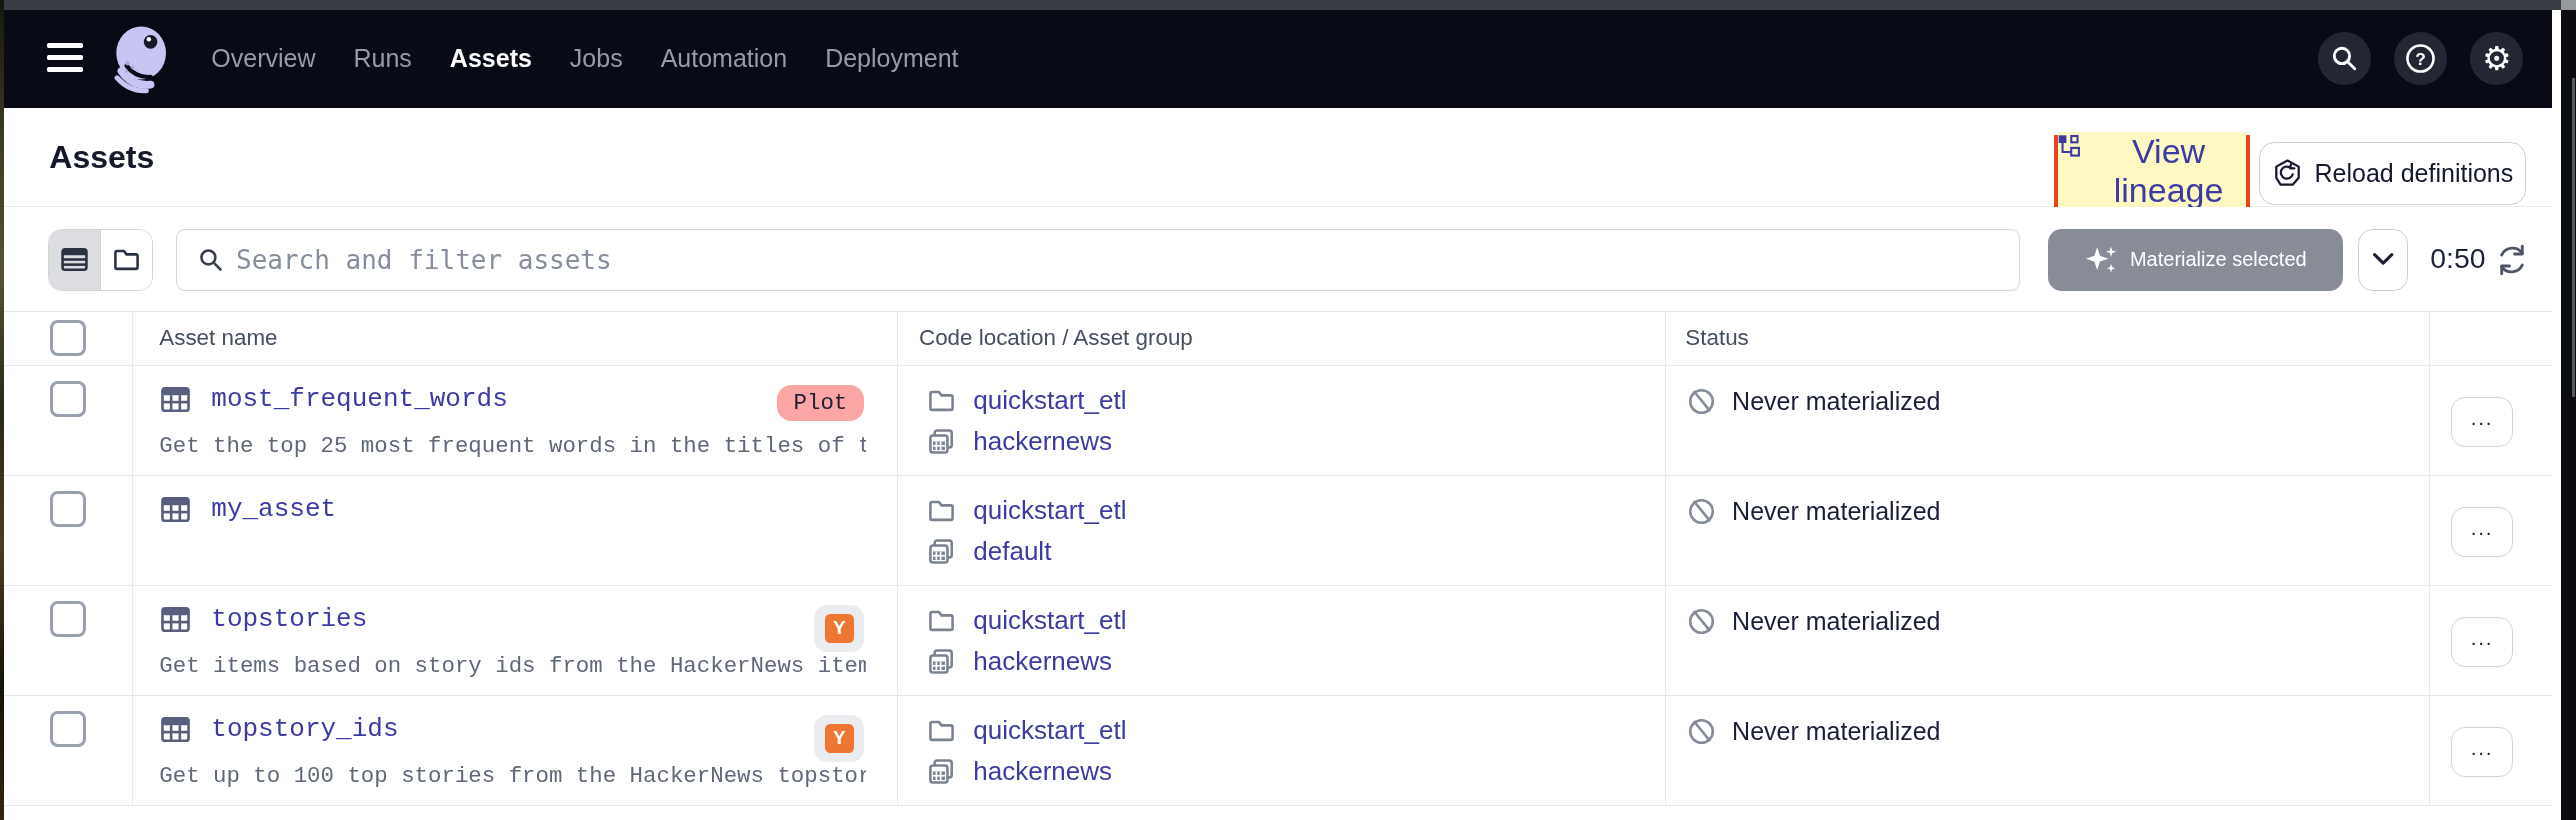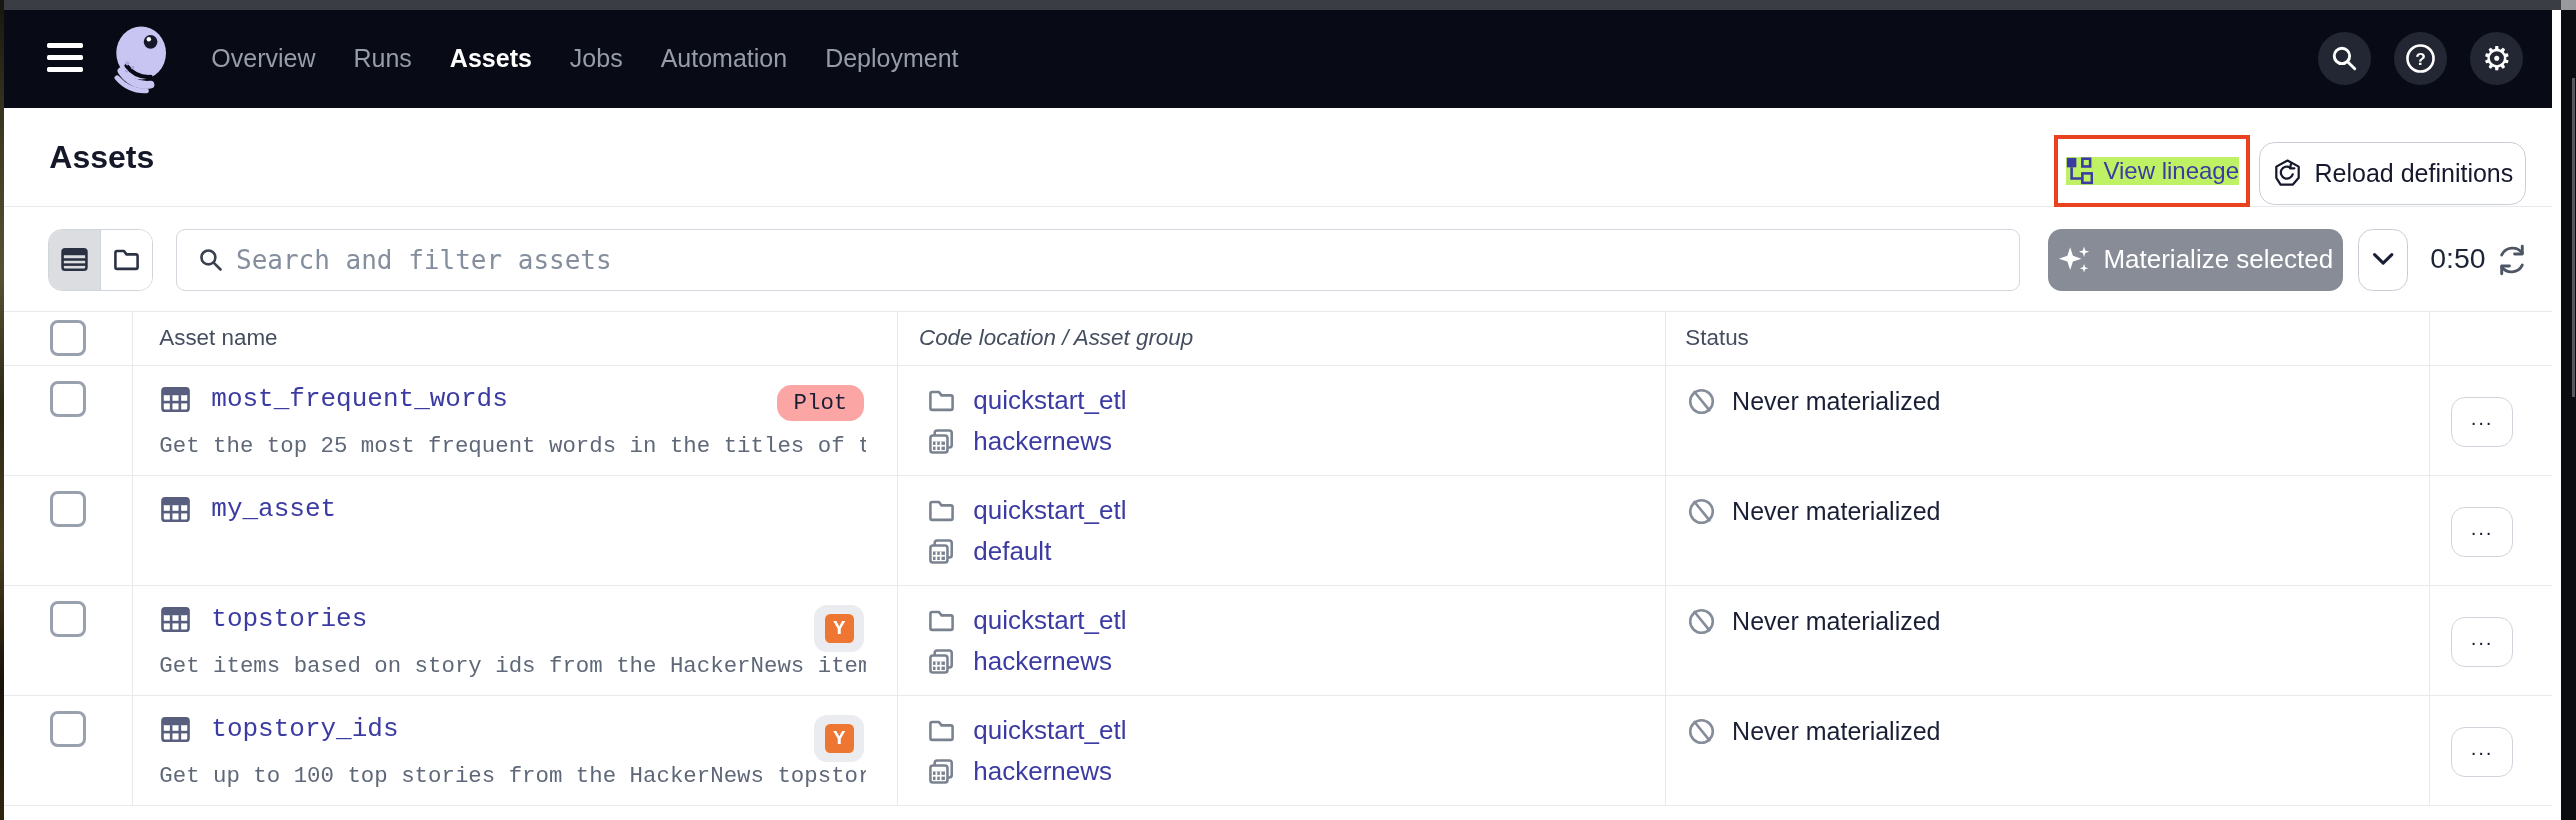--- a/index.html
+++ b/index.html
@@ -30,41 +30,41 @@
                 align-items:center; justify-content:center; cursor:pointer; }
   .gear-glyph { color:#ffffff; font-size:33px; line-height:1; font-family:"DejaVu Sans", sans-serif; }
 
   
   .page-header { position:relative; height:99px; background:#ffffff; border-bottom:1.7px solid #e7e9ec; }
   .page-title { position:absolute; left:45px; top:50%; transform:translateY(-50%);
                 font-size:32px; font-weight:700; color:#141829; }
   .annotation-box { position:absolute; left:2050px; top:27.6px; width:196px; height:72px;
                     border:4.3px solid #e8421e; background:#ffffff; display:flex; align-items:center;
                     justify-content:center; }
-  .view-lineage-btn { display:flex; align-items:center; gap:10.3px; color:#3b3ba3; font-size:24px;
-                      cursor:pointer; background:#bef264; border:none; }
+  .view-lineage-btn { display:flex; gap:10.3px; color:#3b3ba3; font-size:34px;
+                      cursor:pointer; background:#fef9c3; border:none; }
   .reload-btn { position:absolute; left:2255px; top:34px; width:267px; height:63px; background:#ffffff;
                 border:1.7px solid #c9ced6; border-radius:15.5px; display:flex; align-items:center;
                 justify-content:center; gap:11.2px; font-size:25px; color:#16192e; cursor:pointer; }
 
   
   .toolbar { position:relative; height:105px; background:#ffffff; border-bottom:1.7px solid #e7e9ec; }
   .seg-control { position:absolute; left:44px; top:22.4px; width:105px; height:62px;
                  border:1.7px solid #d0d4db; border-radius:13.8px; display:flex; overflow:hidden; background:#ffffff; }
   .seg-btn { flex:1; display:flex; align-items:center; justify-content:center; cursor:pointer; background:#ffffff; border:none; }
   .seg-btn.active { background:#dcdde1; }
   .seg-btn + .seg-btn { border-left:1.7px solid #d0d4db; }
   .search-box { position:absolute; left:172px; top:22.4px; width:1844px; height:62px;
                 border:1.7px solid #d3d7de; border-radius:9px; background:#ffffff;
                 display:flex; align-items:center; padding-left:20.7px; gap:12px; }
   .search-box input { border:none; outline:none; flex:1; font-size:26px; color:#1a1f36;
                       font-family:"DejaVu Sans Mono", monospace; background:transparent; }
   .search-box input::placeholder { color:#848e9c; }
   .materialize-btn { position:absolute; left:2044px; top:22.4px; width:295px; height:62px;
-                     background:#878c96; border:none; border-radius:13.8px; color:#ffffff; font-size:26px;
+                     background:#878c96; border:none; border-radius:13.8px; color:#ffffff; font-size:20px;
                      display:flex; align-items:center; justify-content:center; gap:12px; cursor:pointer; }
   .chevron-btn { position:absolute; left:2354px; top:22.4px; width:50px; height:62px; background:#ffffff;
                  border:1.7px solid #c9ced6; border-radius:14.6px; display:flex; align-items:center;
                  justify-content:center; cursor:pointer; }
   .timer { position:absolute; left:2426px; top:21px; height:62px; display:flex; align-items:center;
            font-size:28.4px; color:#1d2337; }
   .refresh-wrap { position:absolute; left:2490px; top:22.4px; height:62px; display:flex; align-items:center; cursor:pointer; }
 
   
   .asset-table { position:relative; }
@@ -232,21 +232,21 @@
         </svg>
       </div>
     </div>
 
     <div class="asset-table">
       <div class="t-row t-head">
         <div class="c-check">
             <div class="checkbox"></div>
           </div>
         <div class="hlabel" style="padding-left:26px;">Asset name</div>
-        <div class="hlabel" style="padding-left:20.7px;font-style:italic;">Code location / Asset group</div>
+        <div class="hlabel" style="padding-left:20.7px;">Code location / Asset group</div>
         <div class="hlabel" style="padding-left:19px;">Status</div>
         <div></div>
       </div>
       <div id="table-body">
   <div class="t-row body-row">
     <div class="c-check">
               <div class="checkbox"></div>
             </div>
     <div class="c-name">
       <div class="name-line">

